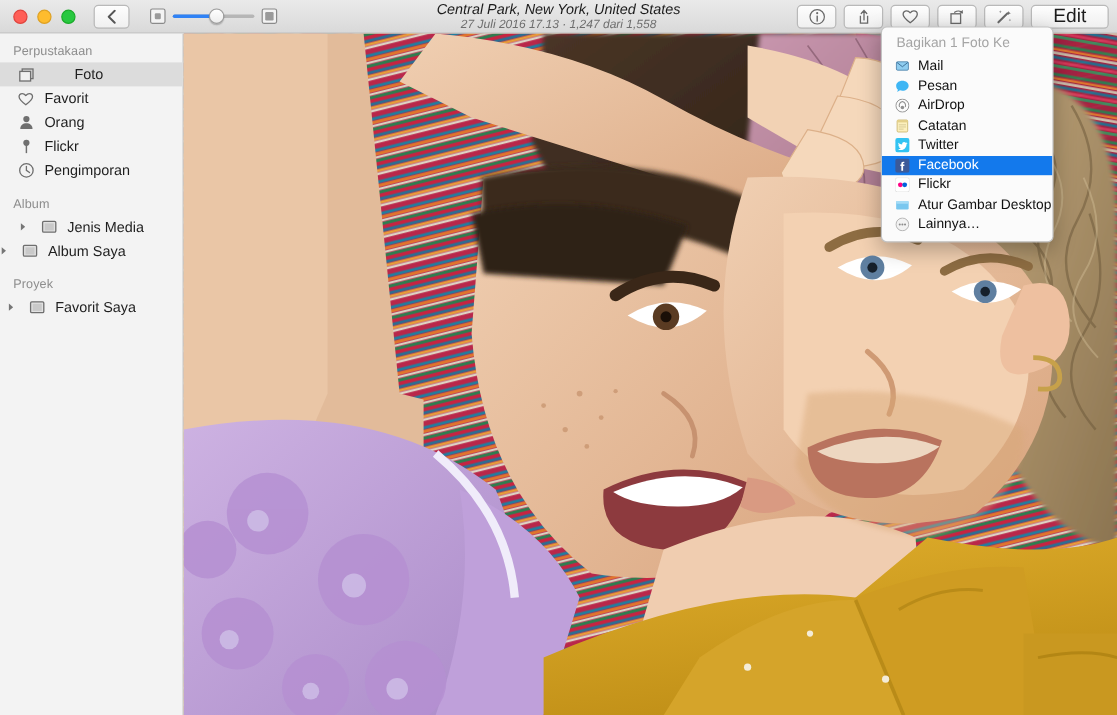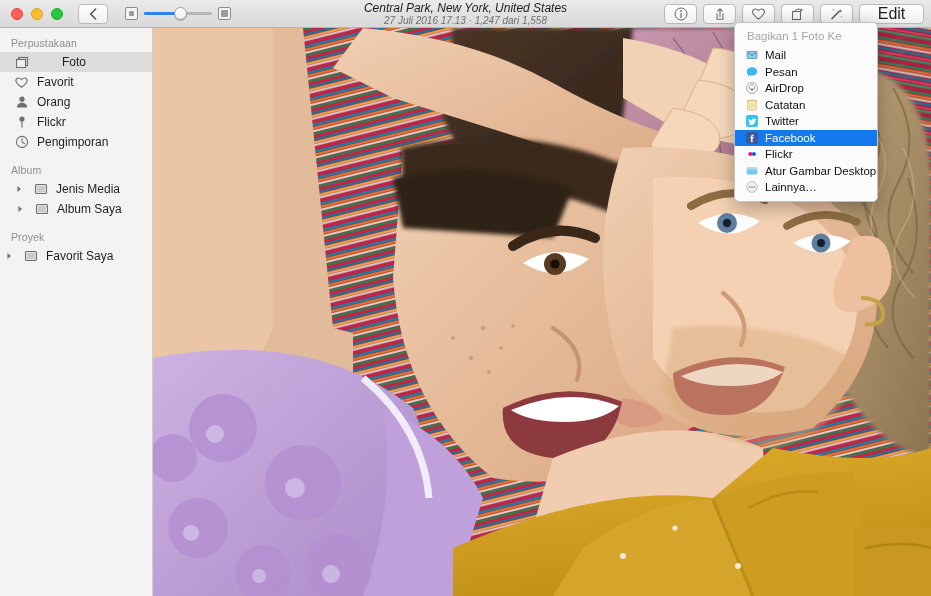--- a/index.html
+++ b/index.html
@@ -234,21 +234,21 @@
       </span>
       <span class="sb-ico">
         <svg width="14" height="12" viewBox="0 0 14 12">
           <rect x="1.5" y="1.5" width="11" height="9" rx="1" fill="#e2e2e2" stroke="#6f6f6f" stroke-width="1.1"></rect>
           <rect x="3.2" y="3.1" width="7.6" height="6" fill="#c9c9c9"></rect>
         </svg>
       </span>
       <span>Jenis Media</span>
     </div>
 
-    <div class="sb-item" style="padding-left:17px;">
+    <div class="sb-item" style="padding-left:0;">
       <span class="disc">
         <svg width="7" height="8" viewBox="0 0 7 8">
             <path d="M1.4 1 5 4 1.4 7z" fill="#767676"></path>
           </svg>
       </span>
       <span class="sb-ico">
         <svg width="14" height="12" viewBox="0 0 14 12">
           <rect x="1.5" y="1.5" width="11" height="9" rx="1" fill="#e2e2e2" stroke="#6f6f6f" stroke-width="1.1"></rect>
           <rect x="3.2" y="3.1" width="7.6" height="6" fill="#c9c9c9"></rect>
         </svg>

